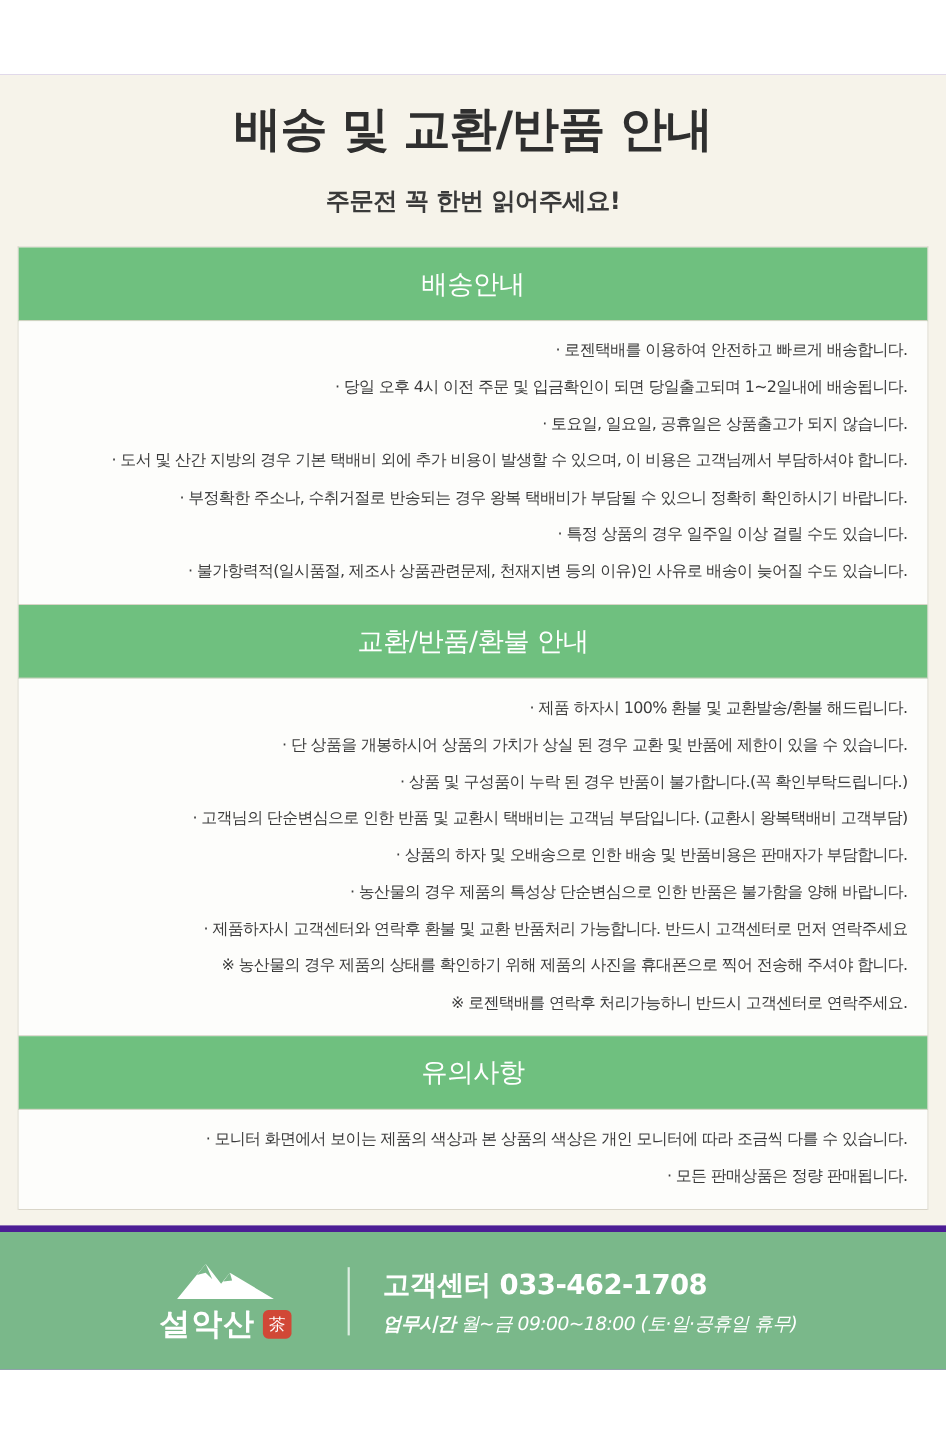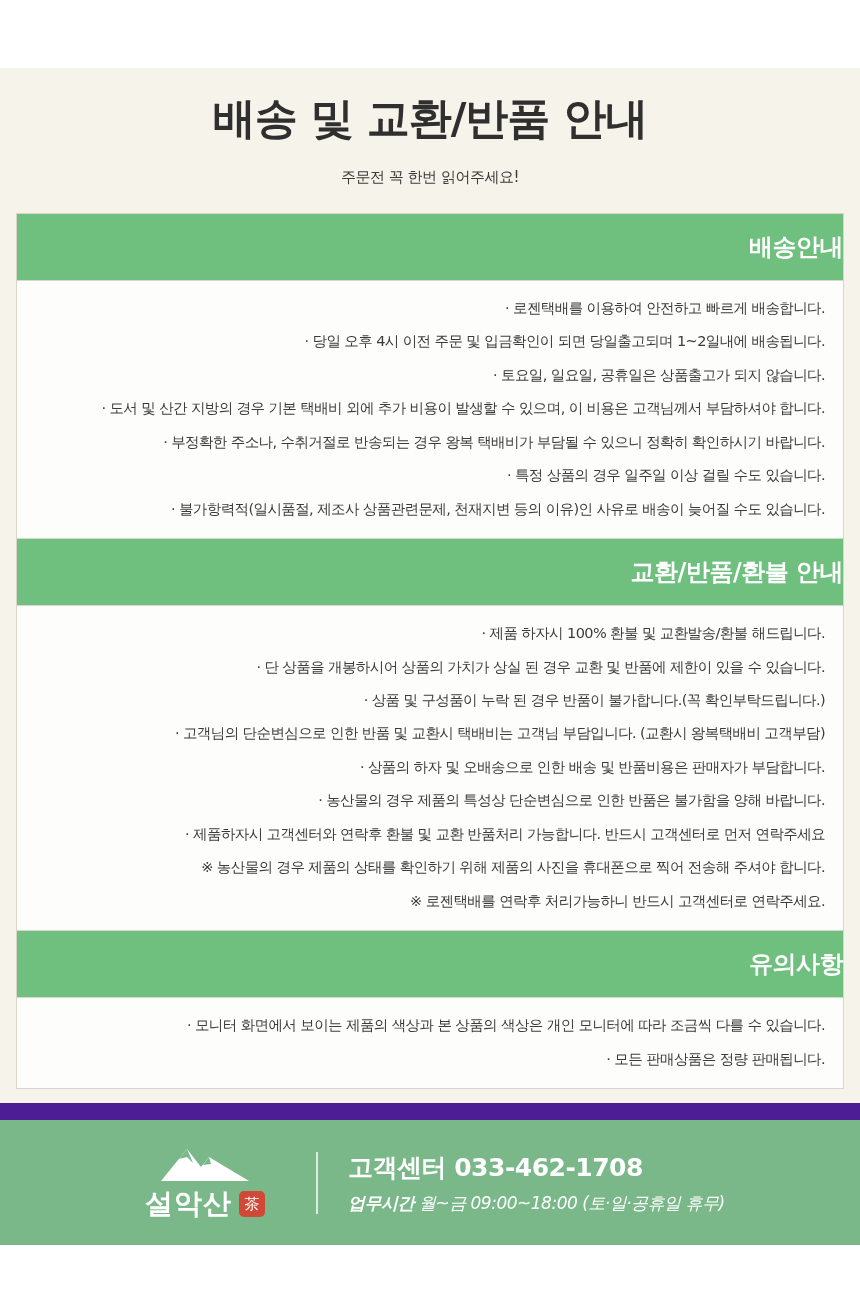--- a/index.html
+++ b/index.html
@@ -36,44 +36,44 @@
   }
   .main-title {
     font-size: 43px;
     font-weight: bold;
     letter-spacing: -1px;
     color: #2f2f2f;
     margin: 0;
     line-height: 1.25;
   }
   .sub-title {
-    font-size: 15px;
+    font-size: 22px;
     color: #3a3a3a;
     margin: 22px 0 0 0;
-    font-weight: normal;
+    font-weight: bold;
     letter-spacing: -0.5px;
   }
   .sections {
     margin: 26px 16px 0 16px;
     background: #ffffff;
     border: 1px solid #d9d5c8;
     border-bottom: none;
   }
   .section {
     border-bottom: 1px solid #d9d5c8;
   }
   .section:last-child {
     border-bottom: 1px solid #d9d5c8;
   }
   .section-head {
     background: #6fc07f;
     color: #ffffff;
-    text-align: right;
+    text-align: center;
     font-size: 24px;
-    font-weight: bold;
+    font-weight: normal;
     letter-spacing: -0.5px;
     padding: 17px 0 17px 0;
     border-bottom: 1px solid #d9d5c8;
   }
   .section-body {
     background: #fdfdfb;
     padding: 16px 18px 18px 18px;
     text-align: right;
   }
   .line {

